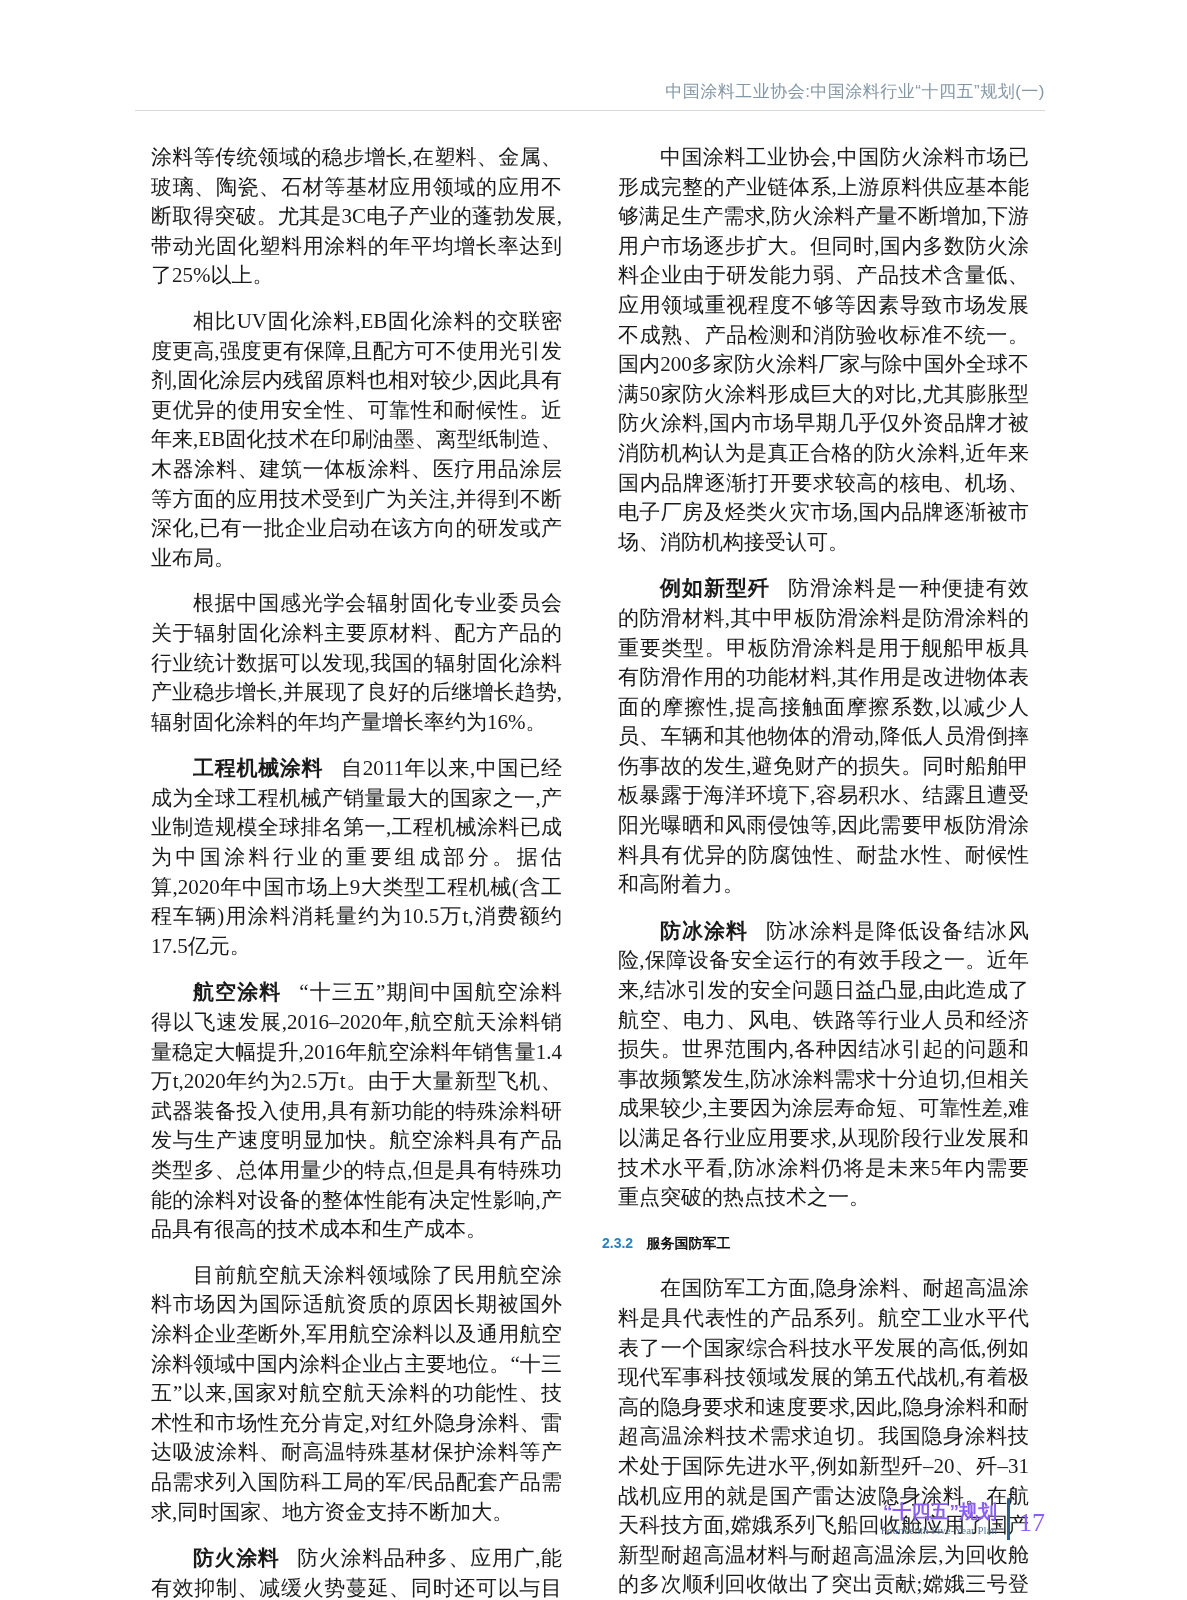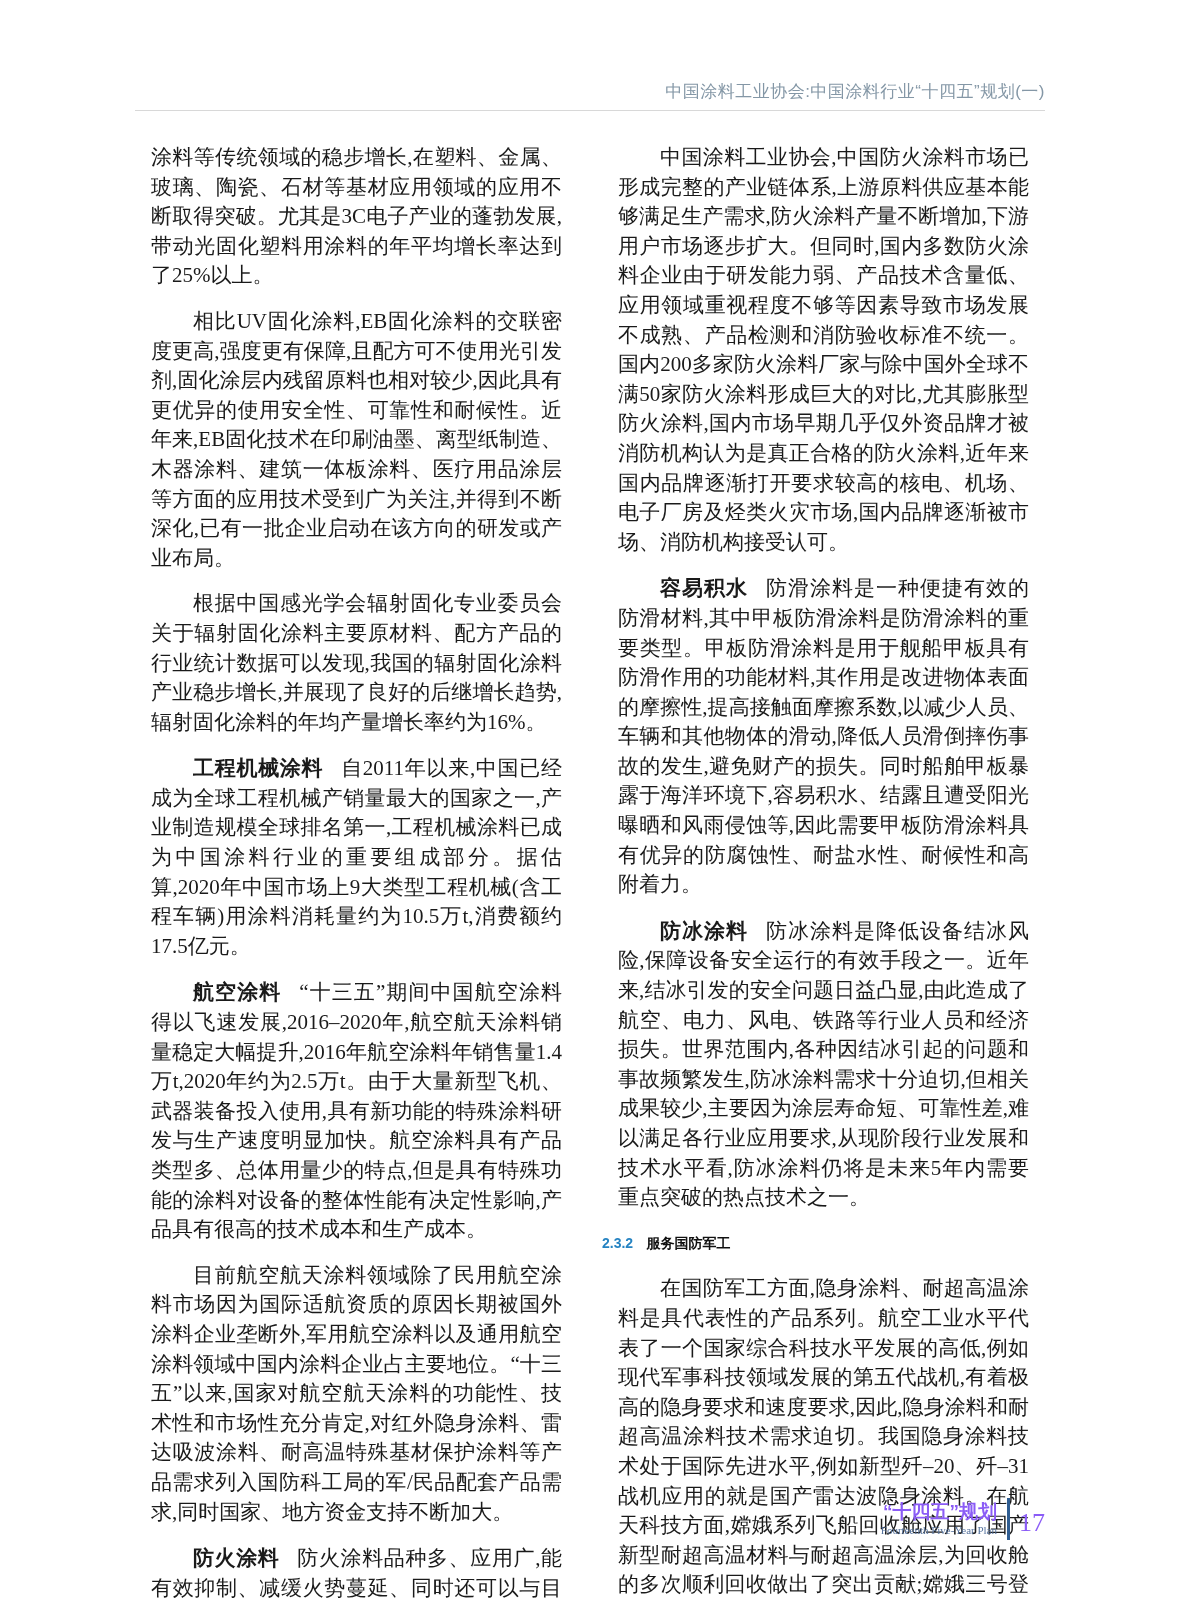--- a/index.html
+++ b/index.html
@@ -129,21 +129,21 @@
       <p class="para indent"><span>相比UV固化涂料,EB固化涂料的交联密度更高,强度更有保障,且配方可不使用光引发剂,固化涂层内残留原料也相对较少,因此具有更优异的使用安全性、可靠性和耐候性。近年来,EB固化技术在印刷油墨、离型纸制造、木器涂料、建筑一体板涂料、医疗用品涂层等方面的应用技术受到广为关注,并得到不断深化,已有一批企业启动在该方向的研发或产业布局。</span></p>
       <p class="para indent"><span>根据中国感光学会辐射固化专业委员会关于辐射固化涂料主要原材料、配方产品的行业统计数据可以发现,我国的辐射固化涂料产业稳步增长,并展现了良好的后继增长趋势,辐射固化涂料的年均产量增长率约为16%。</span></p>
       <p class="para indent"><span class="lead">工程机械涂料</span><span>自2011年以来,中国已经成为全球工程机械产销量最大的国家之一,产业制造规模全球排名第一,工程机械涂料已成为中国涂料行业的重要组成部分。据估算,2020年中国市场上9大类型工程机械(含工程车辆)用涂料消耗量约为10.5万t,消费额约17.5亿元。</span></p>
       <p class="para indent"><span class="lead">航空涂料</span><span>“十三五”期间中国航空涂料得以飞速发展,2016–2020年,航空航天涂料销量稳定大幅提升,2016年航空涂料年销售量1.4万t,2020年约为2.5万t。由于大量新型飞机、武器装备投入使用,具有新功能的特殊涂料研发与生产速度明显加快。航空涂料具有产品类型多、总体用量少的特点,但是具有特殊功能的涂料对设备的整体性能有决定性影响,产品具有很高的技术成本和生产成本。</span></p>
       <p class="para indent"><span>目前航空航天涂料领域除了民用航空涂料市场因为国际适航资质的原因长期被国外涂料企业垄断外,军用航空涂料以及通用航空涂料领域中国内涂料企业占主要地位。“十三五”以来,国家对航空航天涂料的功能性、技术性和市场性充分肯定,对红外隐身涂料、雷达吸波涂料、耐高温特殊基材保护涂料等产品需求列入国防科工局的军/民品配套产品需求,同时国家、地方资金支持不断加大。</span></p>
       <p class="para indent"><span class="lead">防火涂料</span><span>防火涂料品种多、应用广,能有效抑制、减缓火势蔓延、同时还可以与目前的各种材料、建筑物、结构件等联合使用,维护成本相对更低。防火涂料按防火机理主要分为膨胀型防火涂料和非膨胀型防火涂料;按用途主要分为钢结构防火涂料、隧道防火涂料、电缆防火涂料、饰面型防火涂料及其他防火涂料。国内基础设施以及住宅建筑、商业建筑等领域的持续加大投资建设对防火涂料具有显著的市场推</span></p>
     </div>
 
     <div class="col">
       <p class="para indent"><span>中国涂料工业协会,中国防火涂料市场已形成完整的产业链体系,上游原料供应基本能够满足生产需求,防火涂料产量不断增加,下游用户市场逐步扩大。但同时,国内多数防火涂料企业由于研发能力弱、产品技术含量低、应用领域重视程度不够等因素导致市场发展不成熟、产品检测和消防验收标准不统一。国内200多家防火涂料厂家与除中国外全球不满50家防火涂料形成巨大的对比,尤其膨胀型防火涂料,国内市场早期几乎仅外资品牌才被消防机构认为是真正合格的防火涂料,近年来国内品牌逐渐打开要求较高的核电、机场、电子厂房及烃类火灾市场,国内品牌逐渐被市场、消防机构接受认可。</span></p>
-      <p class="para indent"><span class="lead">容易积水</span><span>防滑涂料是一种便捷有效的防滑材料,其中甲板防滑涂料是防滑涂料的重要类型。甲板防滑涂料是用于舰船甲板具有防滑作用的功能材料,其作用是改进物体表面的摩擦性,提高接触面摩擦系数,以减少人员、车辆和其他物体的滑动,降低人员滑倒摔伤事故的发生,避免财产的损失。同时船舶甲板暴露于海洋环境下,容易积水、结露且遭受阳光曝晒和风雨侵蚀等,因此需要甲板防滑涂料具有优异的防腐蚀性、耐盐水性、耐候性和高附着力。</span></p>
+      <p class="para indent"><span class="lead">例如新型歼</span><span>防滑涂料是一种便捷有效的防滑材料,其中甲板防滑涂料是防滑涂料的重要类型。甲板防滑涂料是用于舰船甲板具有防滑作用的功能材料,其作用是改进物体表面的摩擦性,提高接触面摩擦系数,以减少人员、车辆和其他物体的滑动,降低人员滑倒摔伤事故的发生,避免财产的损失。同时船舶甲板暴露于海洋环境下,容易积水、结露且遭受阳光曝晒和风雨侵蚀等,因此需要甲板防滑涂料具有优异的防腐蚀性、耐盐水性、耐候性和高附着力。</span></p>
       <p class="para indent"><span class="lead">防冰涂料</span><span>防冰涂料是降低设备结冰风险,保障设备安全运行的有效手段之一。近年来,结冰引发的安全问题日益凸显,由此造成了航空、电力、风电、铁路等行业人员和经济损失。世界范围内,各种因结冰引起的问题和事故频繁发生,防冰涂料需求十分迫切,但相关成果较少,主要因为涂层寿命短、可靠性差,难以满足各行业应用要求,从现阶段行业发展和技术水平看,防冰涂料仍将是未来5年内需要重点突破的热点技术之一。</span></p>
       <p class="section-heading"><span class="section-number">2.3.2</span><span class="section-title">服务国防军工</span></p>
       <p class="para indent"><span>在国防军工方面,隐身涂料、耐超高温涂料是具代表性的产品系列。航空工业水平代表了一个国家综合科技水平发展的高低,例如现代军事科技领域发展的第五代战机,有着极高的隐身要求和速度要求,因此,隐身涂料和耐超高温涂料技术需求迫切。我国隐身涂料技术处于国际先进水平,例如新型歼–20、歼–31战机应用的就是国产雷达波隐身涂料。在航天科技方面,嫦娥系列飞船回收舱应用了国产新型耐超高温材料与耐超高温涂层,为回收舱的多次顺利回收做出了突出贡献;嫦娥三号登月工程中,国旗应用了国产新型耐超高温、超低温材料与耐超高温、超低温涂层。这类产品技术,还可能应用到超高音速打击武器、超大功率涡扇增压发动机上,系列海洋涂料与大型军舰发展配套,整体反映出特种涂料为国防军工做出的突出贡献。</span></p>
     </div>
 
   </div>
 
   <div class="footer">
     <div class="footer-labels">
       <div class="footer-cn">“十四五”规划</div>

